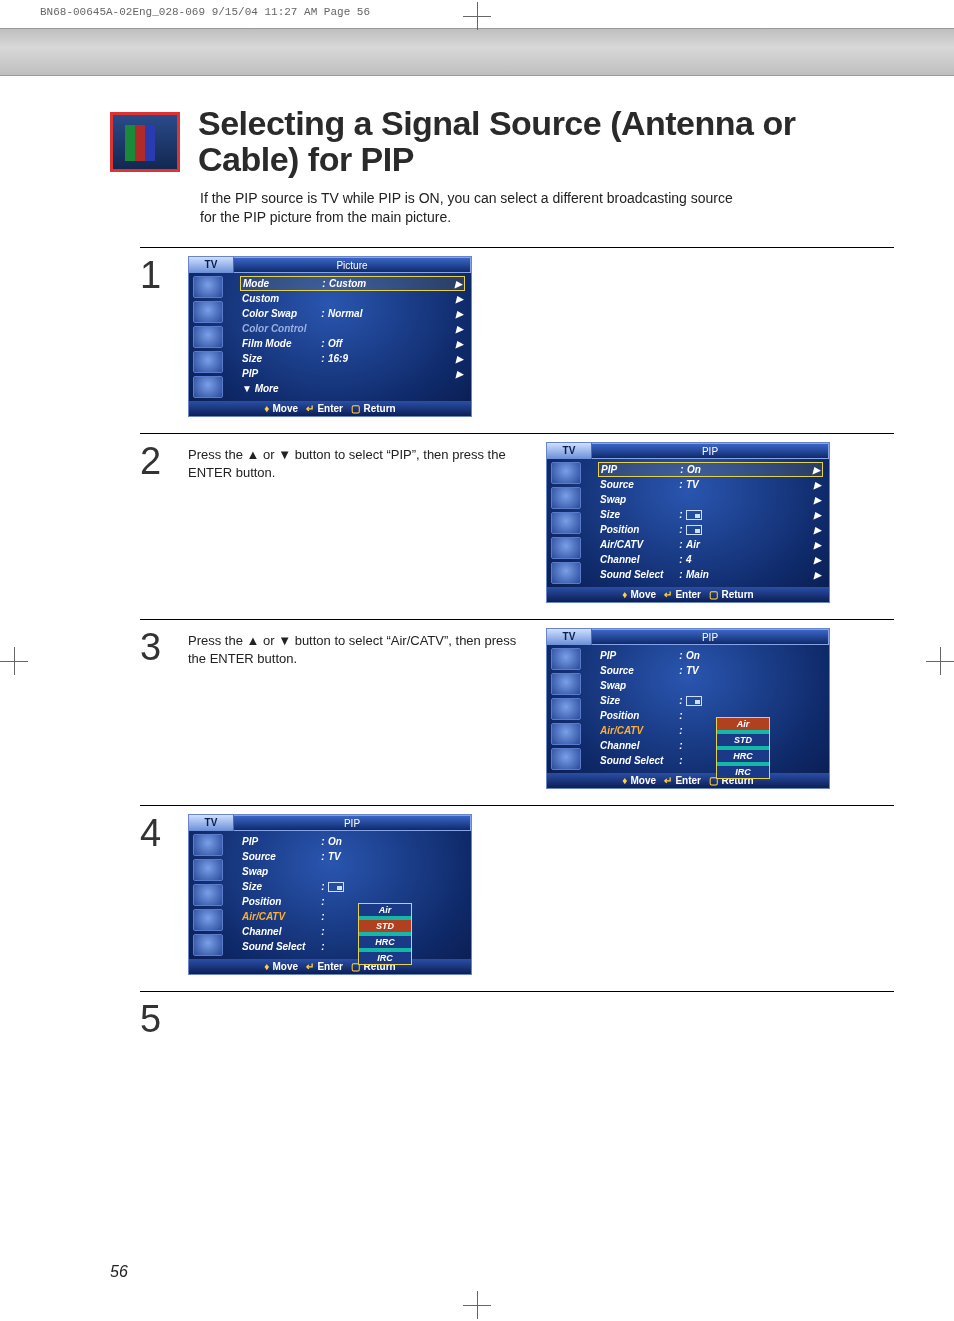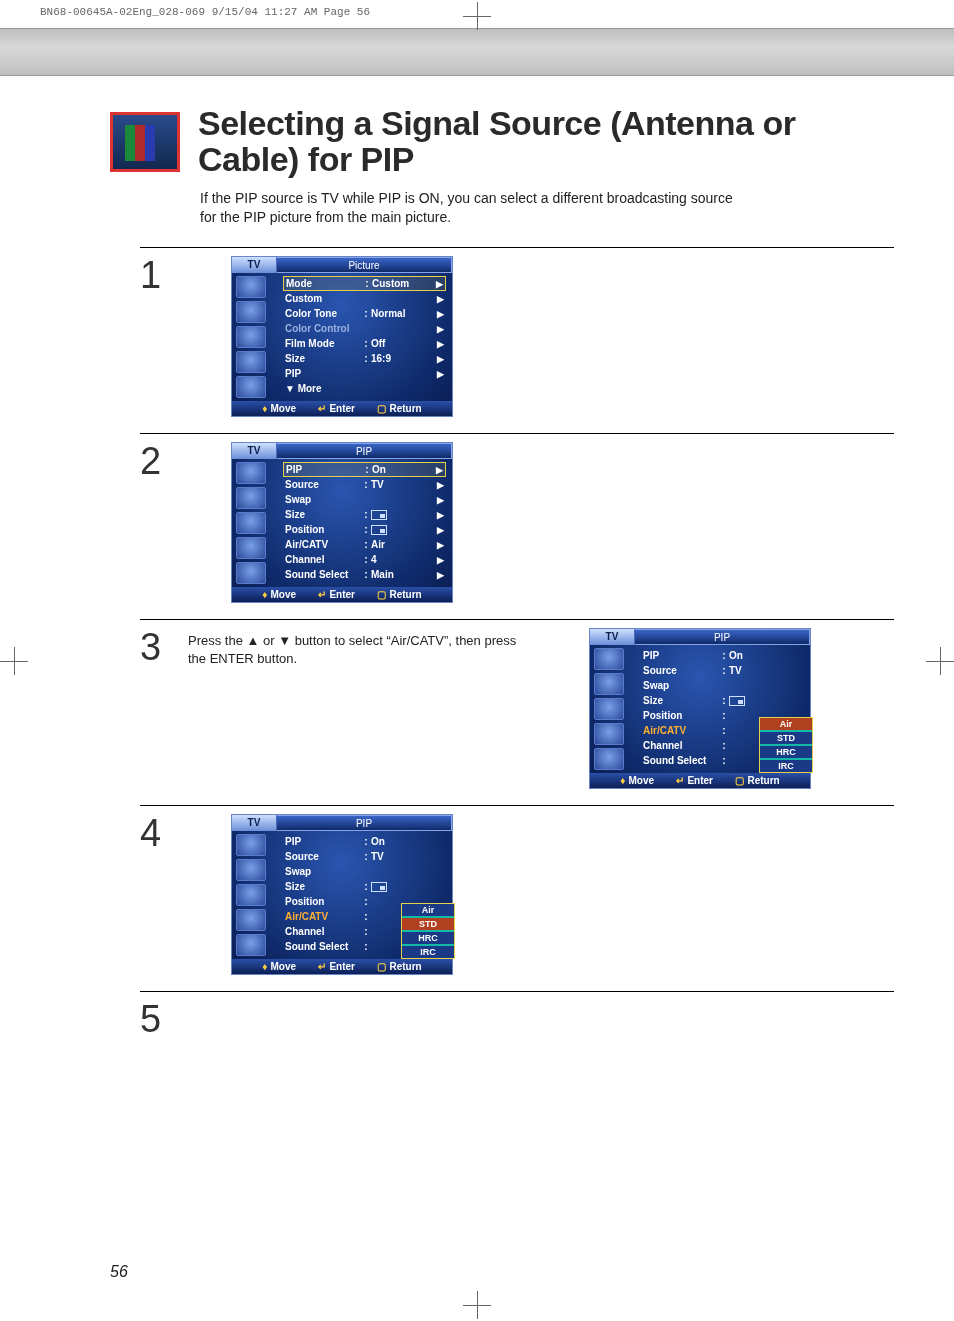--- a/index.html
+++ b/index.html
@@ -80,26 +80,25 @@
     font-weight: 300;
     color: #333;
     line-height: 1;
   }
   .step-text {
     font-size: 13px;
     line-height: 1.35;
     padding-top: 4px;
   }
   .osd {
-    width: 222px;
+    width: 284px;
     background: radial-gradient(ellipse at 50% 30%, #2a56b0, #0f2a6a 70%, #0a1c50);
     border: 1px solid #6a84c8;
     font-size: 10px;
     color: #fff;
-    margin-left: 43px;
   }
   .osd-head {
     display: grid;
     grid-template-columns: 45px 1fr;
     height: 16px;
     align-items: center;
   }
   .osd-tab {
     background: linear-gradient(#cfe0ff, #6a8ed8);
     color: #0a1e4a;
@@ -138,33 +137,34 @@
   .osd-list {
     padding: 3px 6px 2px 6px;
   }
   .osd-row {
     display: grid;
     grid-template-columns: 76px 10px 1fr 10px;
     align-items: center;
     height: 15px;
     font-weight: bold;
     padding: 0 2px;
+    font-style: italic;
   }
   .osd-row.sel {
     border: 1px solid #e6d24a;
     background: rgba(230,200,60,0.12);
   }
   .osd-row .colon { text-align: center; }
   .osd-row .caret { text-align: right; color: #fff; font-size: 9px; }
   .osd-row.muted { color: #9ab0e0; }
   .osd-row.hl .lab { color: #ffb030; font-weight: bold; }
   .osd-foot {
     display: flex;
     justify-content: center;
-    gap: 22px;
+    gap: 8px;
     background: linear-gradient(#2a4fa8, #0c1f55);
     padding: 2px 0;
     font-weight: bold;
     font-size: 10px;
   }
   .sym { color: #ffd040; margin-right: 3px; font-size: 10px; }
   .opt-col {
     position: relative;
     display: inline-block;
   }
@@ -175,21 +175,21 @@
     border: 1px solid #e6d24a;
     background: #1a3a88;
     width: 54px;
   }
   .opt-list div {
     text-align: center;
     font-size: 9px;
     font-weight: bold;
     padding: 1px 0;
     color: #fff;
-    border-top: 2px solid #14b8a6;
+    border-top: 4px solid #14b8a6;
   }
   .opt-list div:first-child { border-top: none; }
   .opt-list .osel { background: #b04020; }
   .box-icon {
     display: inline-block;
     width: 16px; height: 10px;
     border: 1px solid #cde0ff;
     position: relative;
     vertical-align: middle;
   }
@@ -266,21 +266,21 @@
       <span class="val">Custom</span>
                   <span class="caret">▶</span>
                 </div>
                 <div class="osd-row  ">
       <span class="lab">Custom</span>
                   <span class="colon"></span>
       <span class="val"></span>
                   <span class="caret">▶</span>
                 </div>
                 <div class="osd-row  ">
-      <span class="lab">Color Tone</span>
+      <span class="lab">Color Swap</span>
                   <span class="colon">:</span>
       <span class="val">Normal</span>
                   <span class="caret">▶</span>
                 </div>
                 <div class="osd-row  muted">
       <span class="lab">Color Control</span>
                   <span class="colon"></span>
       <span class="val"></span>
                   <span class="caret">▶</span>
                 </div>
@@ -313,20 +313,21 @@
             <div class="osd-foot">
     <span><span class="sym">♦</span>Move</span>
     <span><span class="sym">↵</span>Enter</span>
     <span><span class="sym">▢</span>Return</span>
   </div>
           </div>
         </div>
       </div>
       <div class="step">
     <div class="step-num">2</div>
+    <div class="step-text">Press the ▲ or ▼ button to select “PIP”, then press the ENTER button.</div>
     <div>
           <div class="osd">
     <div class="osd-head">
               <div class="osd-tab">TV</div>
     <div class="osd-title">PIP</div>
             </div>
     <div class="osd-body">
               <div class="osd-side">
                 <div class="sicon"></div>
                 <div class="sicon"></div>

